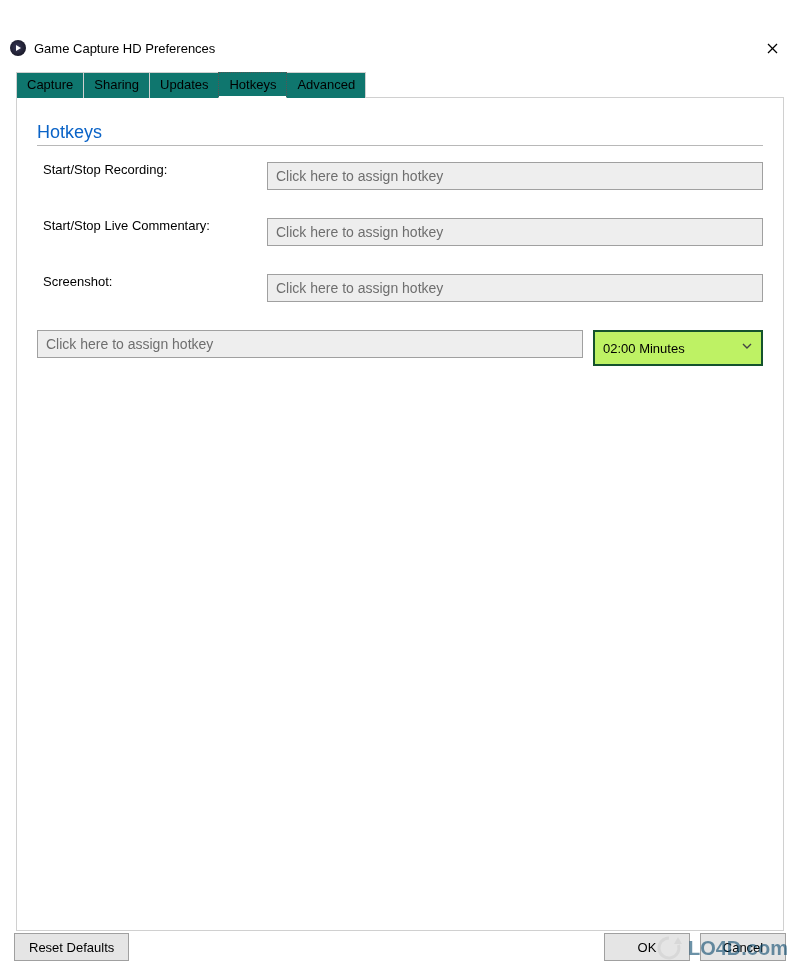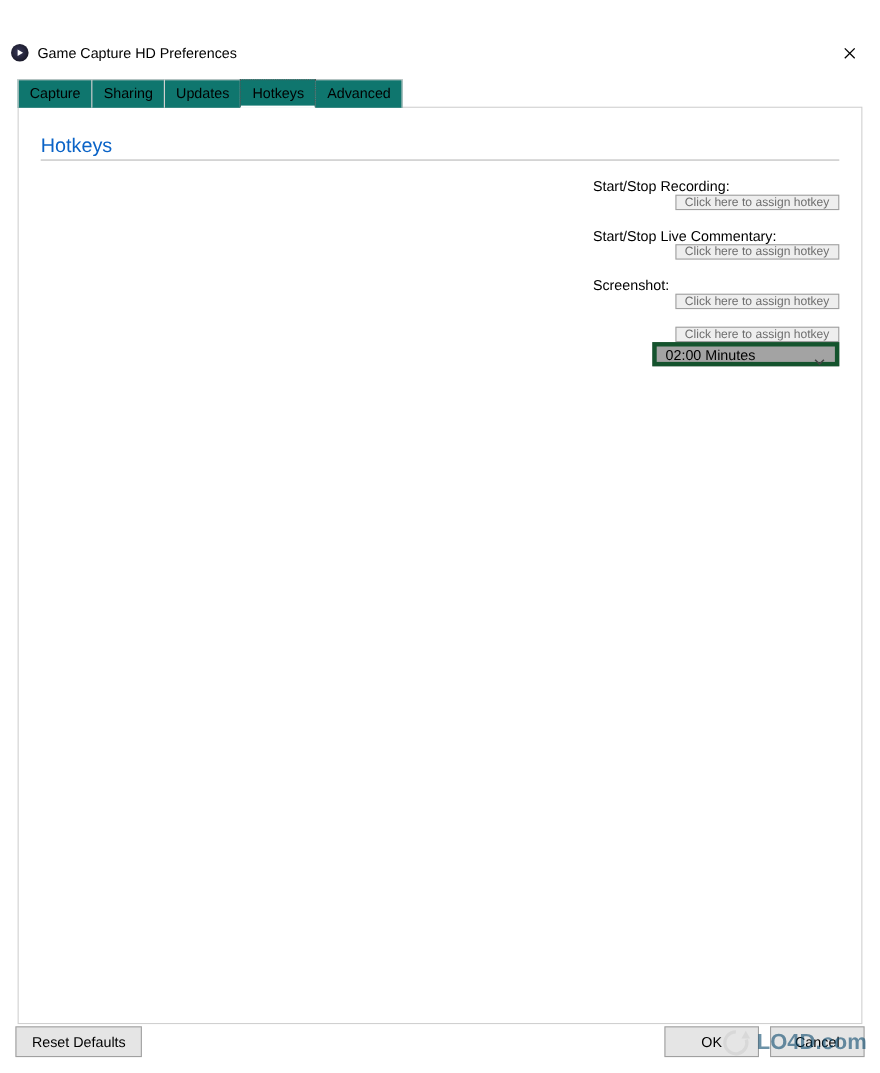--- a/index.html
+++ b/index.html
@@ -78,46 +78,45 @@
   }
   .section-title {
     color: #0a63c7;
     font-size: 18px;
     padding-bottom: 2px;
     border-bottom: 1px solid #b8b8b8;
     margin-bottom: 16px;
   }
   .row {
     display: flex;
-    align-items: flex-end;
-    margin-bottom: 16px;
-    flex-direction: column;
+    align-items: flex-start;
+    margin-bottom: 28px;
   }
   .row .lbl {
     width: 230px;
     padding-left: 6px;
   }
   .hotkey-input {
     flex: 1;
     height: 28px;
     border: 1px solid #a0a0a0;
     background: #eeeeee;
     color: #6e6e6e;
     padding: 0 8px;
     display: flex;
     align-items: center;
-    font-size: 11px;
+    font-size: 14px;
   }
   .row.with-select .hotkey-input { flex: 1; }
   .select {
     width: 170px;
-    height: 22px;
+    height: 36px;
     margin-left: 10px;
-    border: 4px solid #14532d;
-    background: #a3a3a3;
+    border: 2px solid #14532d;
+    background: #bef264;
     display: flex;
     align-items: center;
     padding: 0 8px;
     position: relative;
   }
   .select .chev {
     position: absolute;
     right: 8px;
     top: 8px;
   }

